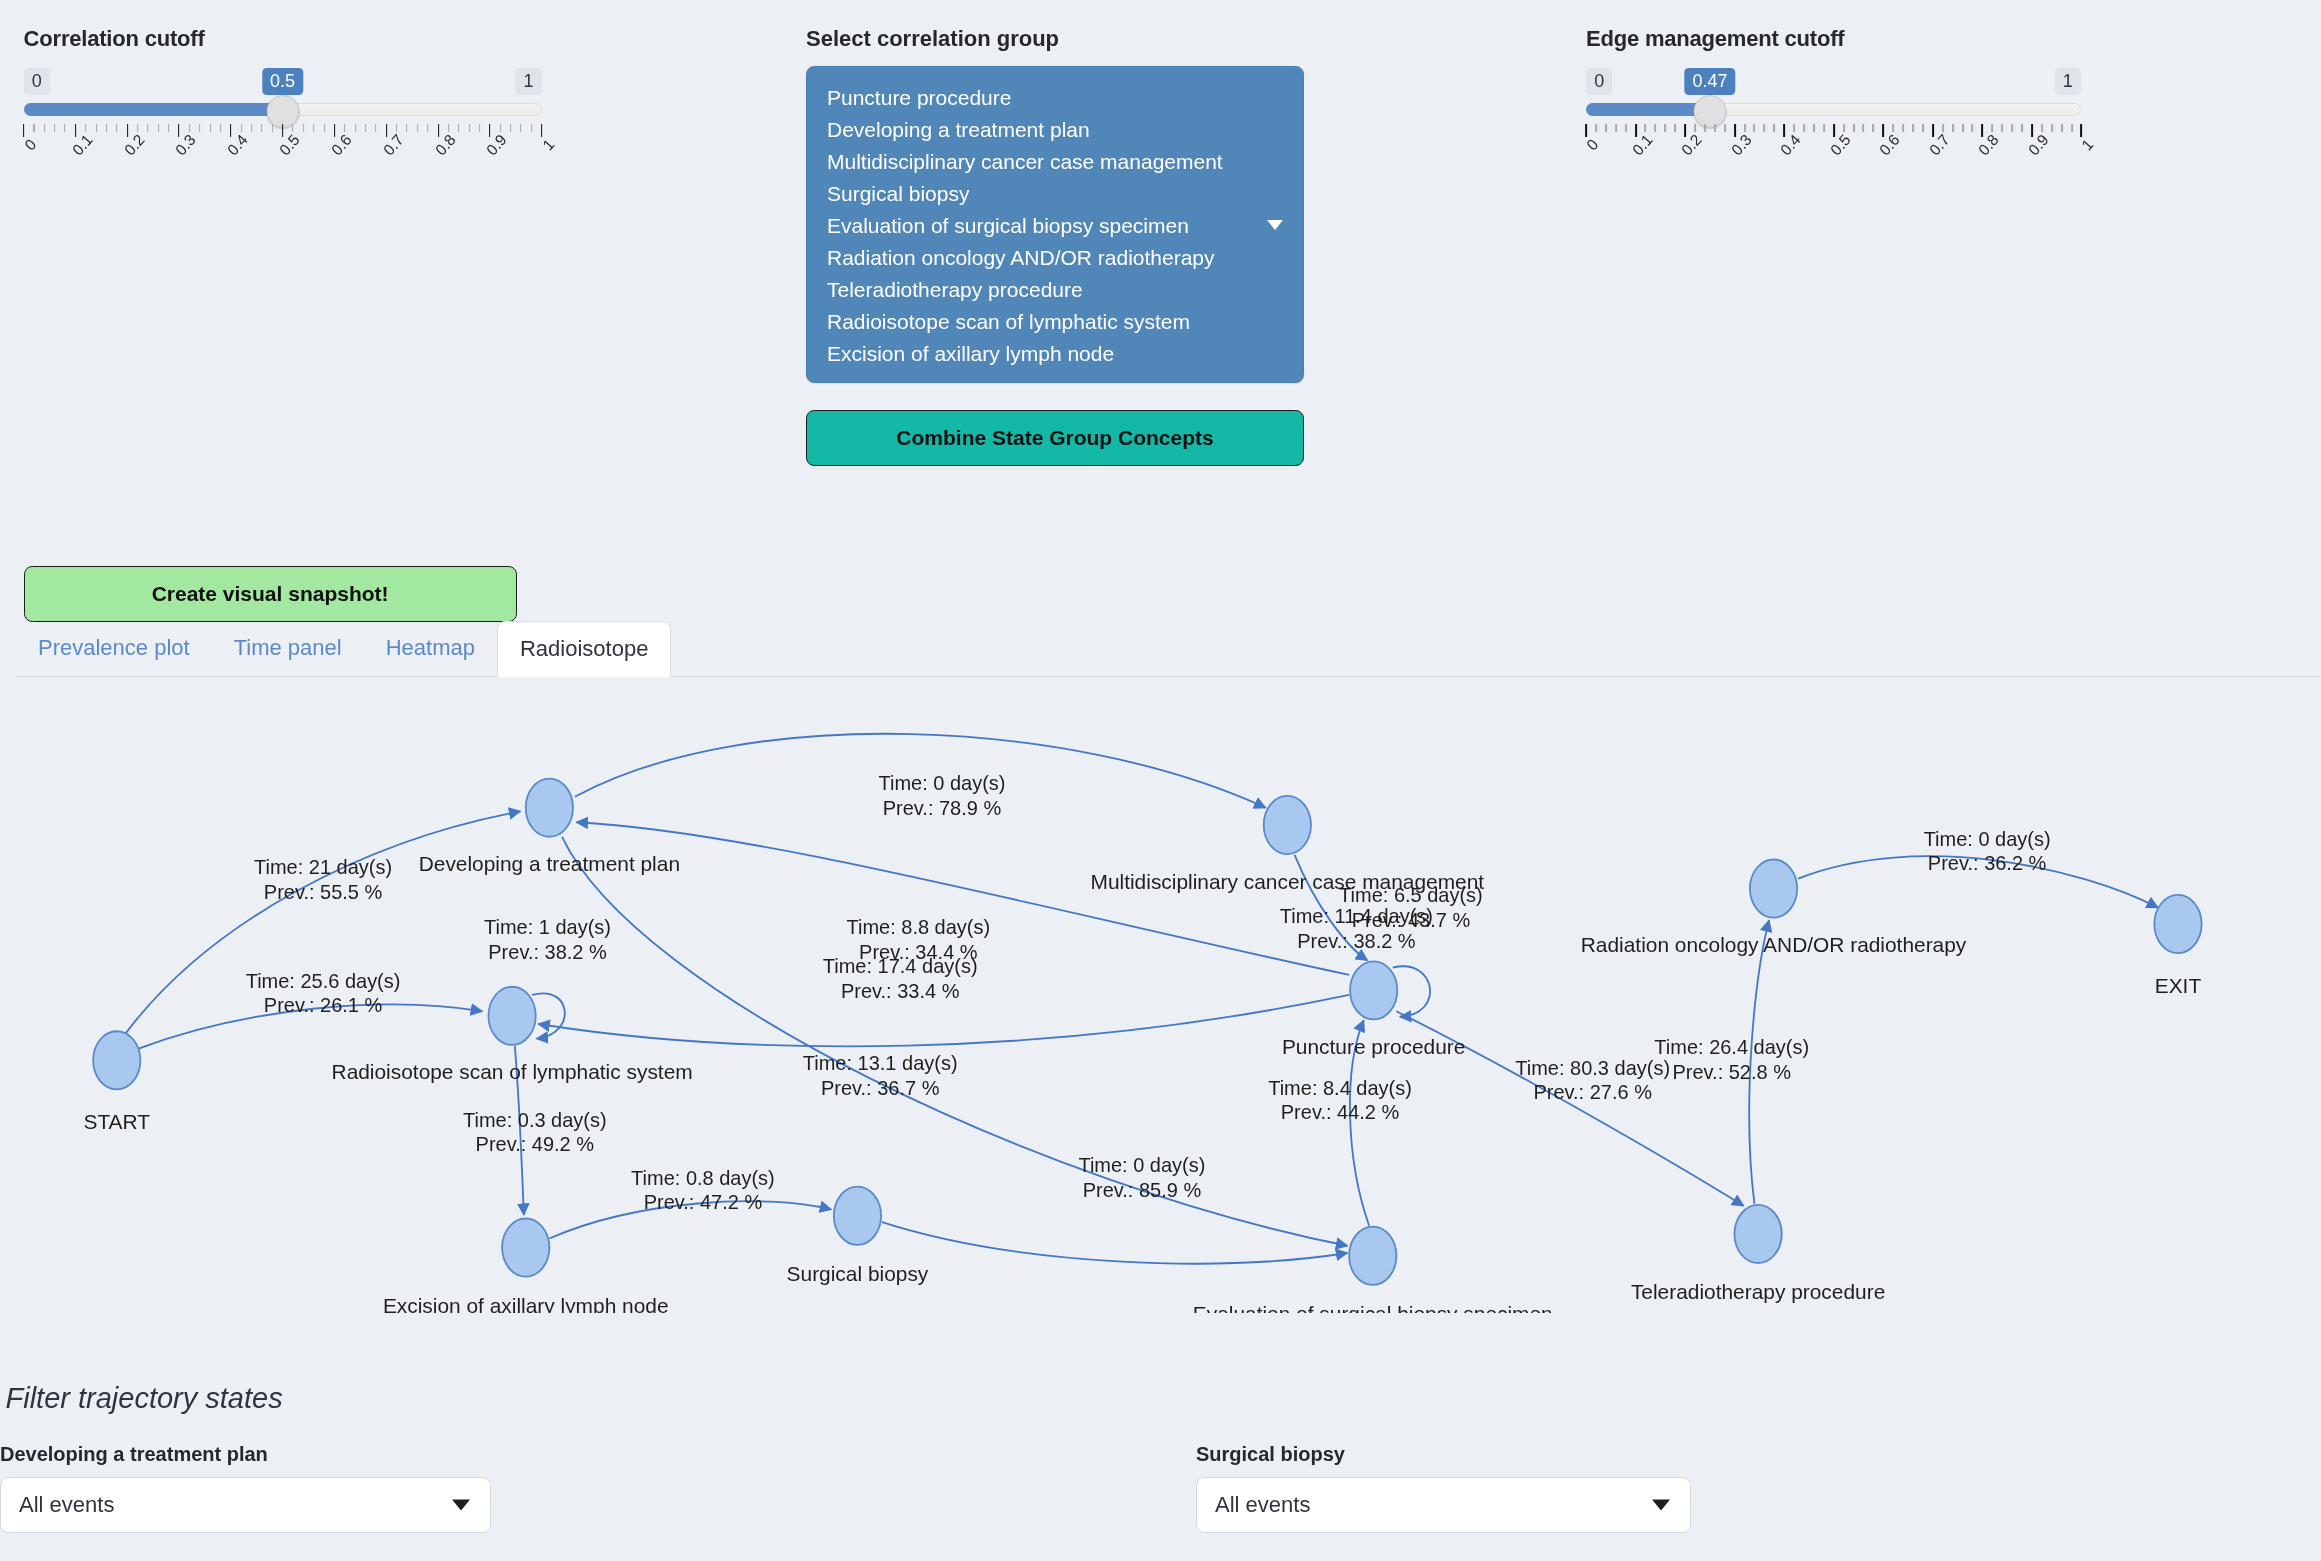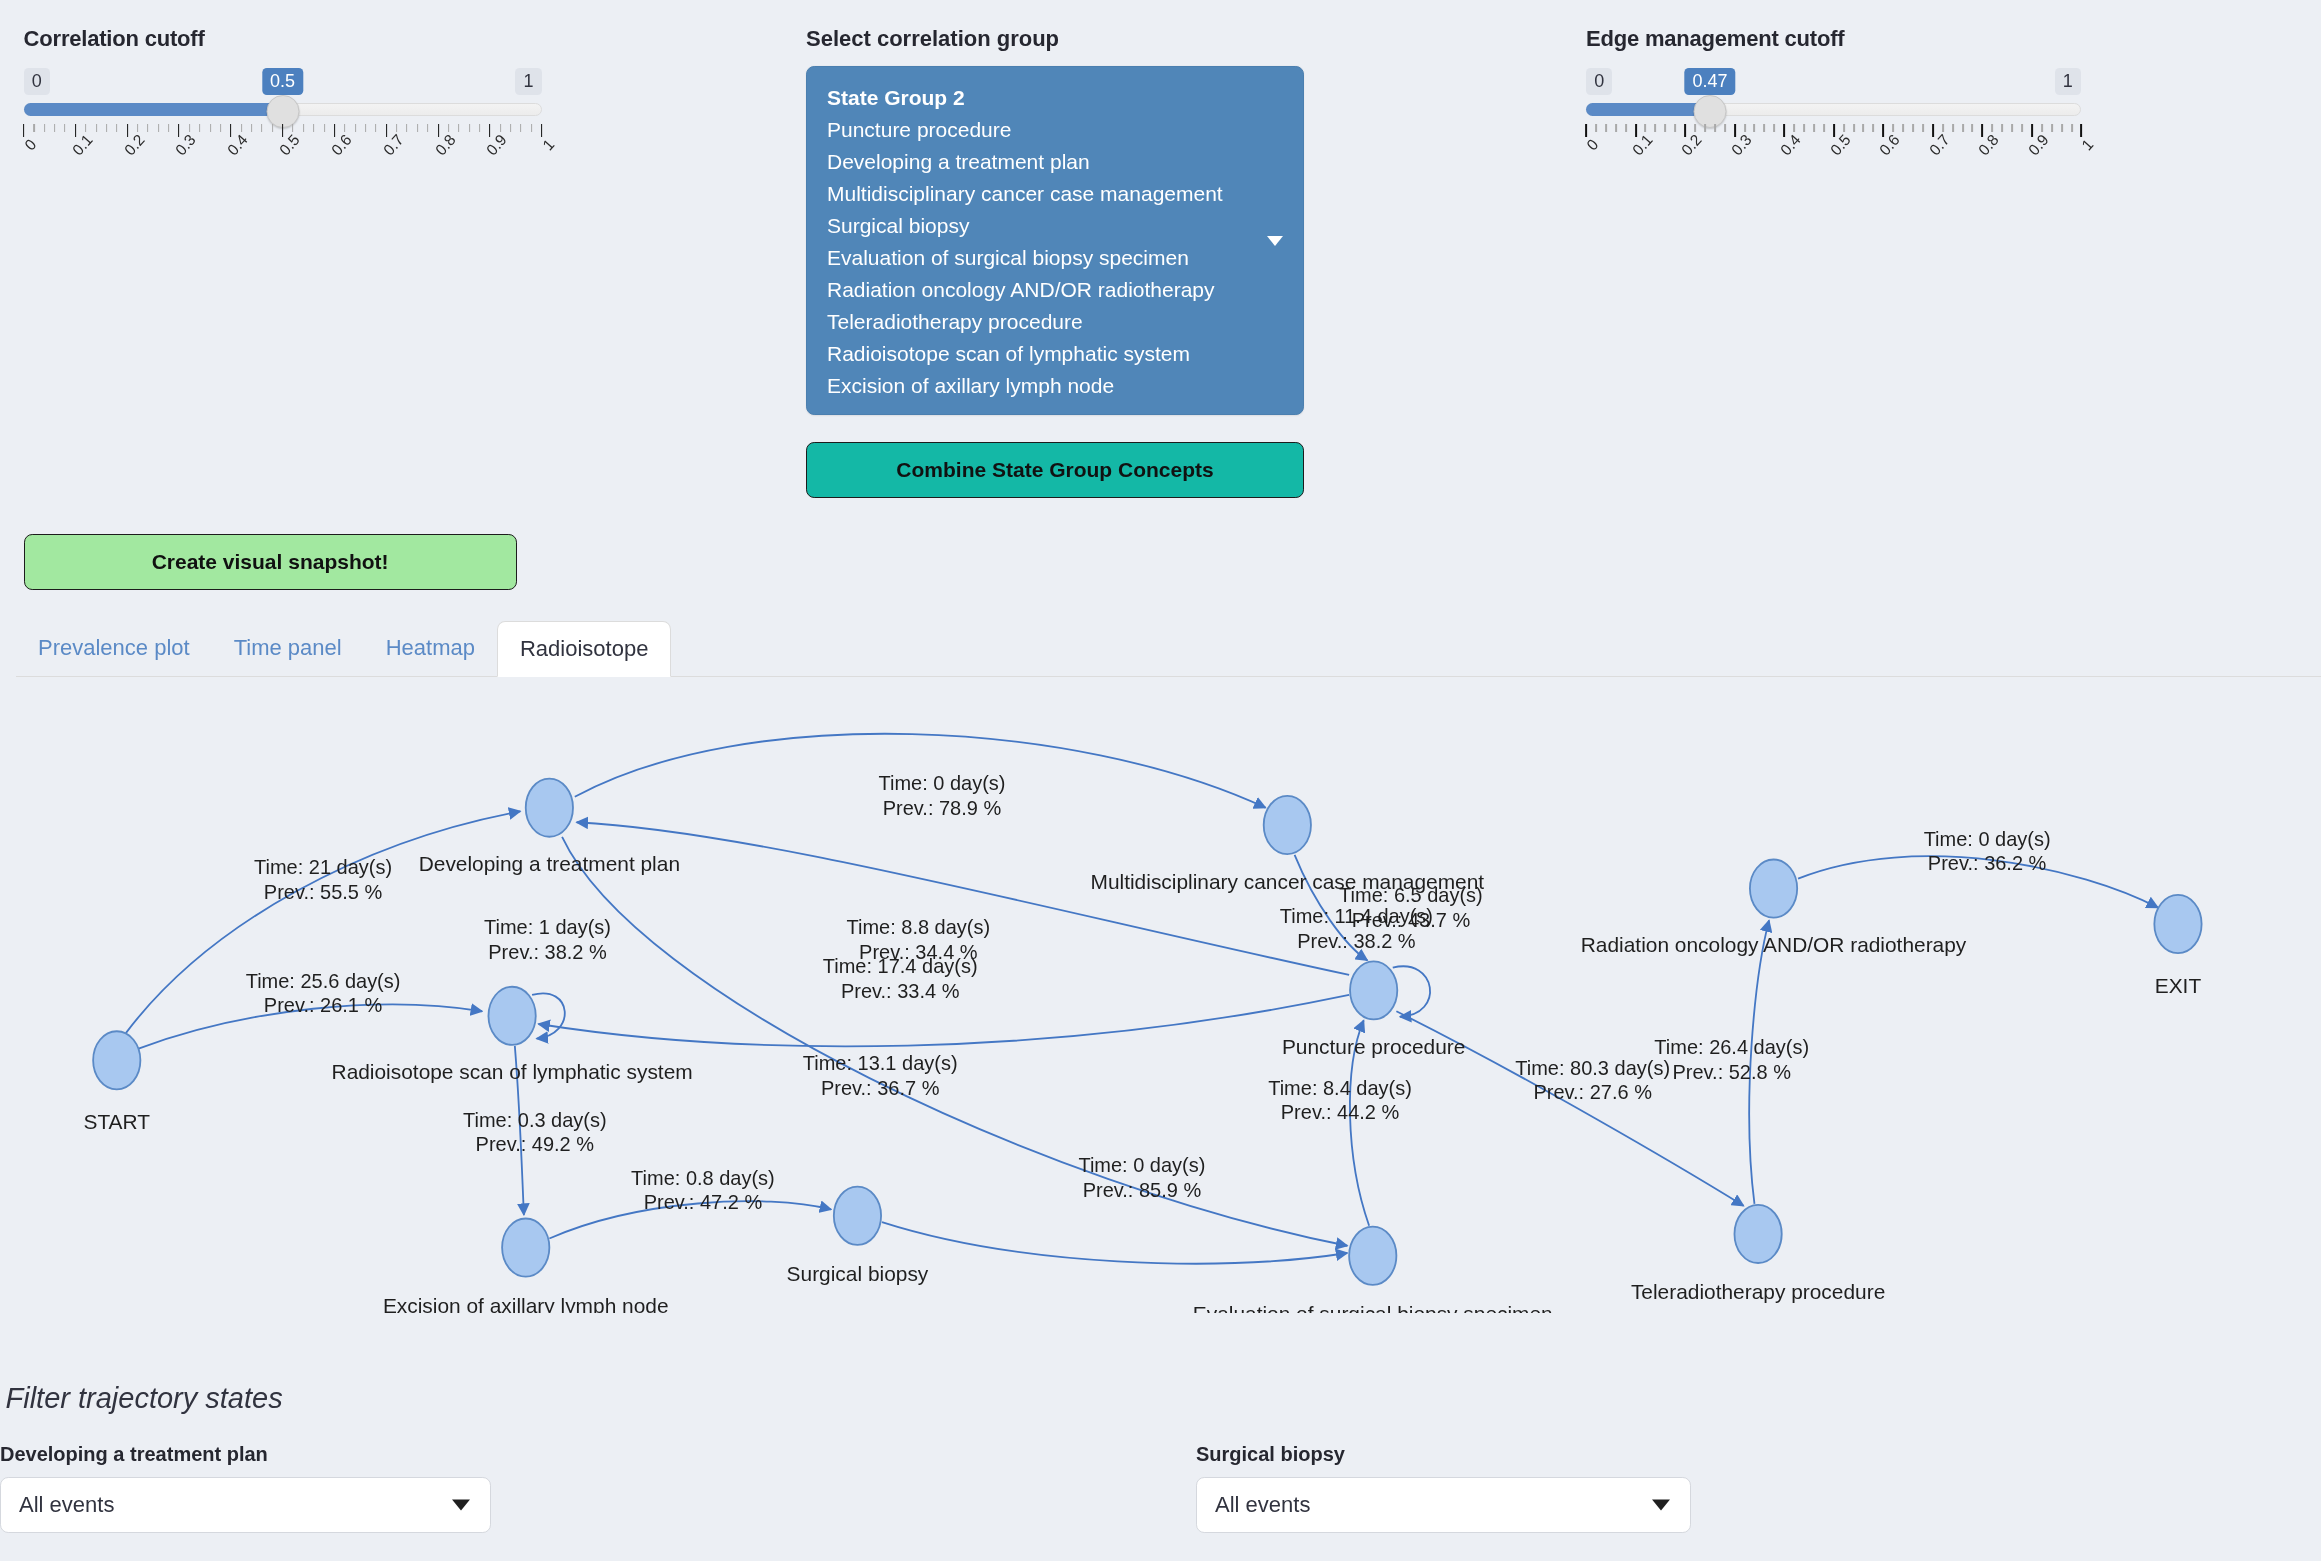--- a/index.html
+++ b/index.html
@@ -204,21 +204,20 @@
         <div class="ticklabel" style="left: 363px;">0.7</div>
         <div class="ticklabel" style="left: 415px;">0.8</div>
         <div class="ticklabel" style="left: 466px;">0.9</div>
         <div class="ticklabel" style="left: 518px;">1</div>
       </div>
   </div>
 
   <div style="position:absolute; left:806px; top:25.5px; width:498px;">
     <div class="group-title">Select correlation group</div>
     <div class="multiselect" id="ms-list" style="margin-top:14.5px;">
-      <div class="ms-item first">State Group 2</div>
         <div class="ms-item">Puncture procedure</div>
         <div class="ms-item">Developing a treatment plan</div>
         <div class="ms-item">Multidisciplinary cancer case management</div>
         <div class="ms-item">Surgical biopsy</div>
         <div class="ms-item">Evaluation of surgical biopsy specimen</div>
         <div class="ms-item">Radiation oncology AND/OR radiotherapy</div>
         <div class="ms-item">Teleradiotherapy procedure</div>
         <div class="ms-item">Radioisotope scan of lymphatic system</div>
         <div class="ms-item">Excision of axillary lymph node</div>
         <span class="ms-caret"></span>
@@ -299,21 +298,21 @@
         <div class="ticklabel" style="left: 198px;">0.4</div>
         <div class="ticklabel" style="left: 248px;">0.5</div>
         <div class="ticklabel" style="left: 297px;">0.6</div>
         <div class="ticklabel" style="left: 347px;">0.7</div>
         <div class="ticklabel" style="left: 396px;">0.8</div>
         <div class="ticklabel" style="left: 446px;">0.9</div>
         <div class="ticklabel" style="left: 495px;">1</div>
       </div>
   </div>
 
-  <div class="btn btn-green" style="position:absolute; left:23.6px; top:534px; width:493px; height:56px;">Create visual snapshot!</div>
+  <div class="btn btn-green" style="position:absolute; left:23.6px; top:566px; width:493px; height:56px;">Create visual snapshot!</div>
 
   <div class="tabstrip" id="tabstrip" style="top:621px;">
       <div class="tab">Prevalence plot</div>
       <div class="tab">Time panel</div>
       <div class="tab">Heatmap</div>
       <div class="tab active">Radioisotope</div>
     </div>
 
   <div class="graph">
     <svg id="graph-svg" width="2322" height="618" viewBox="0 0 2554 680">

